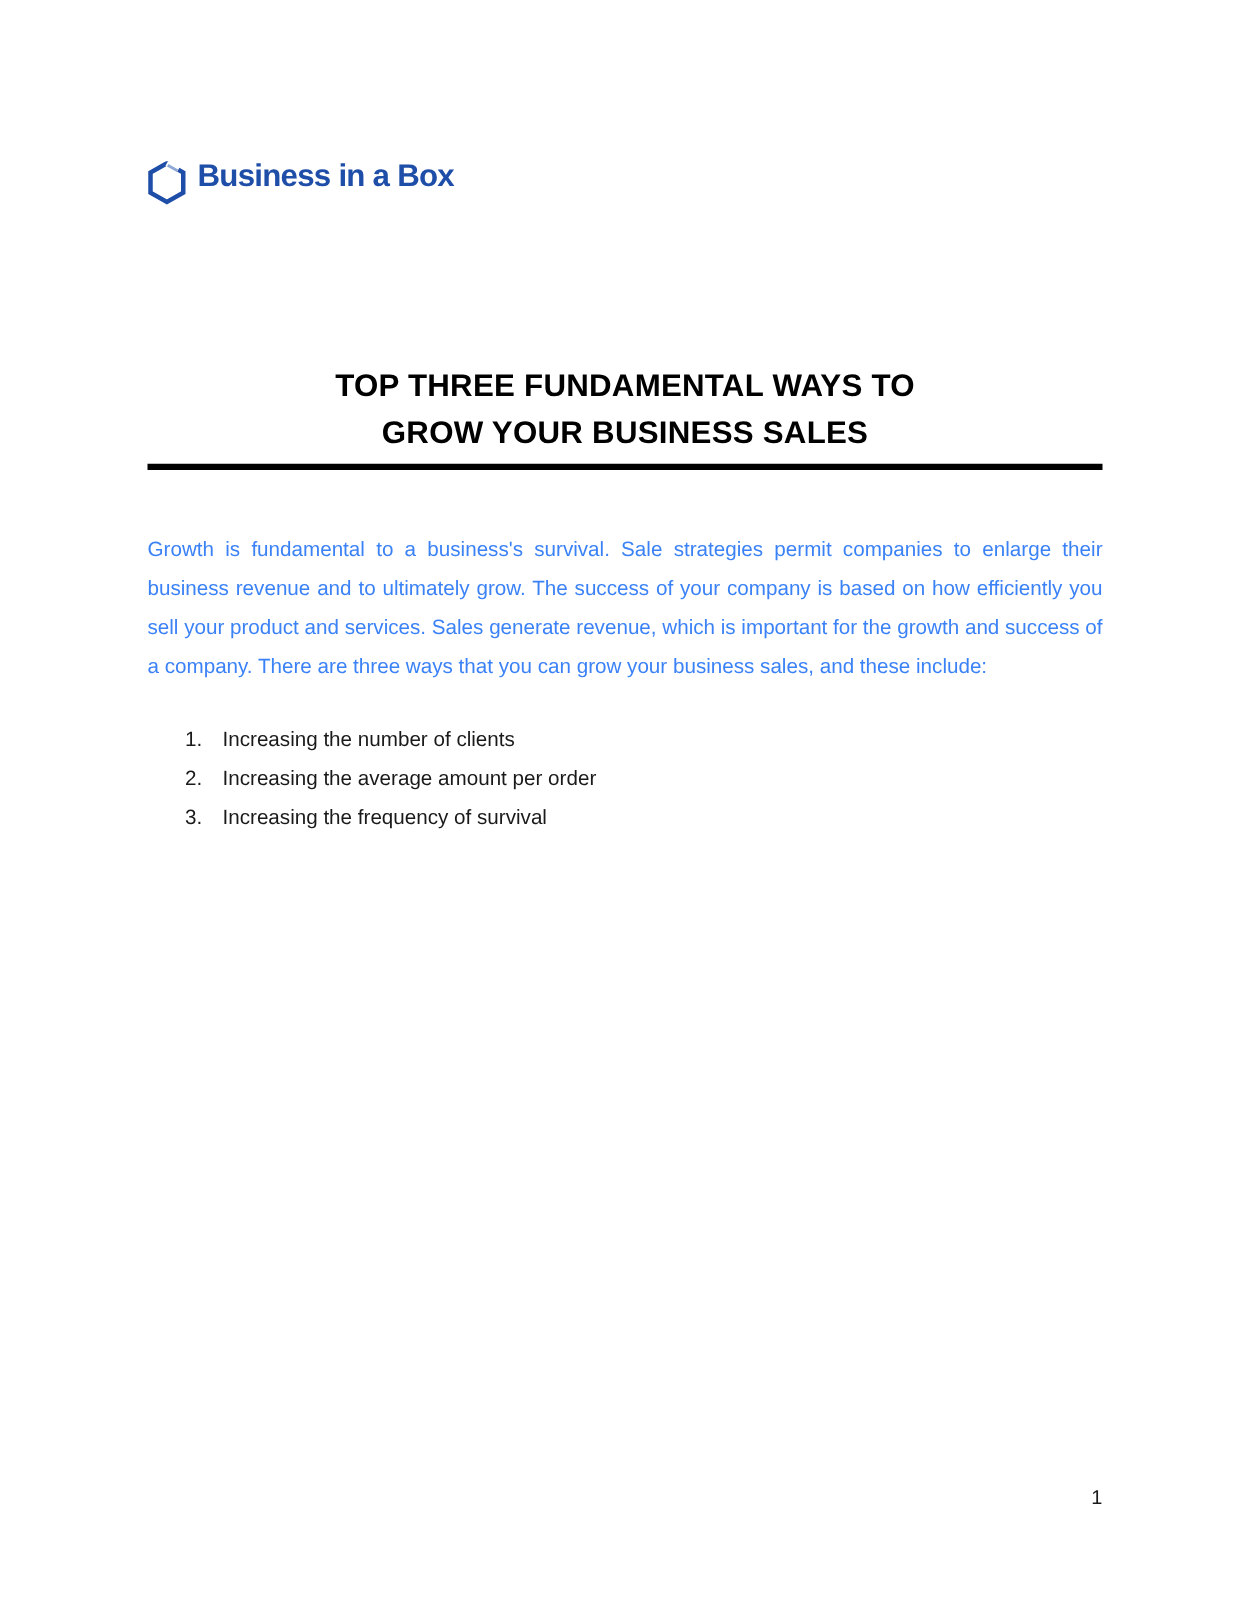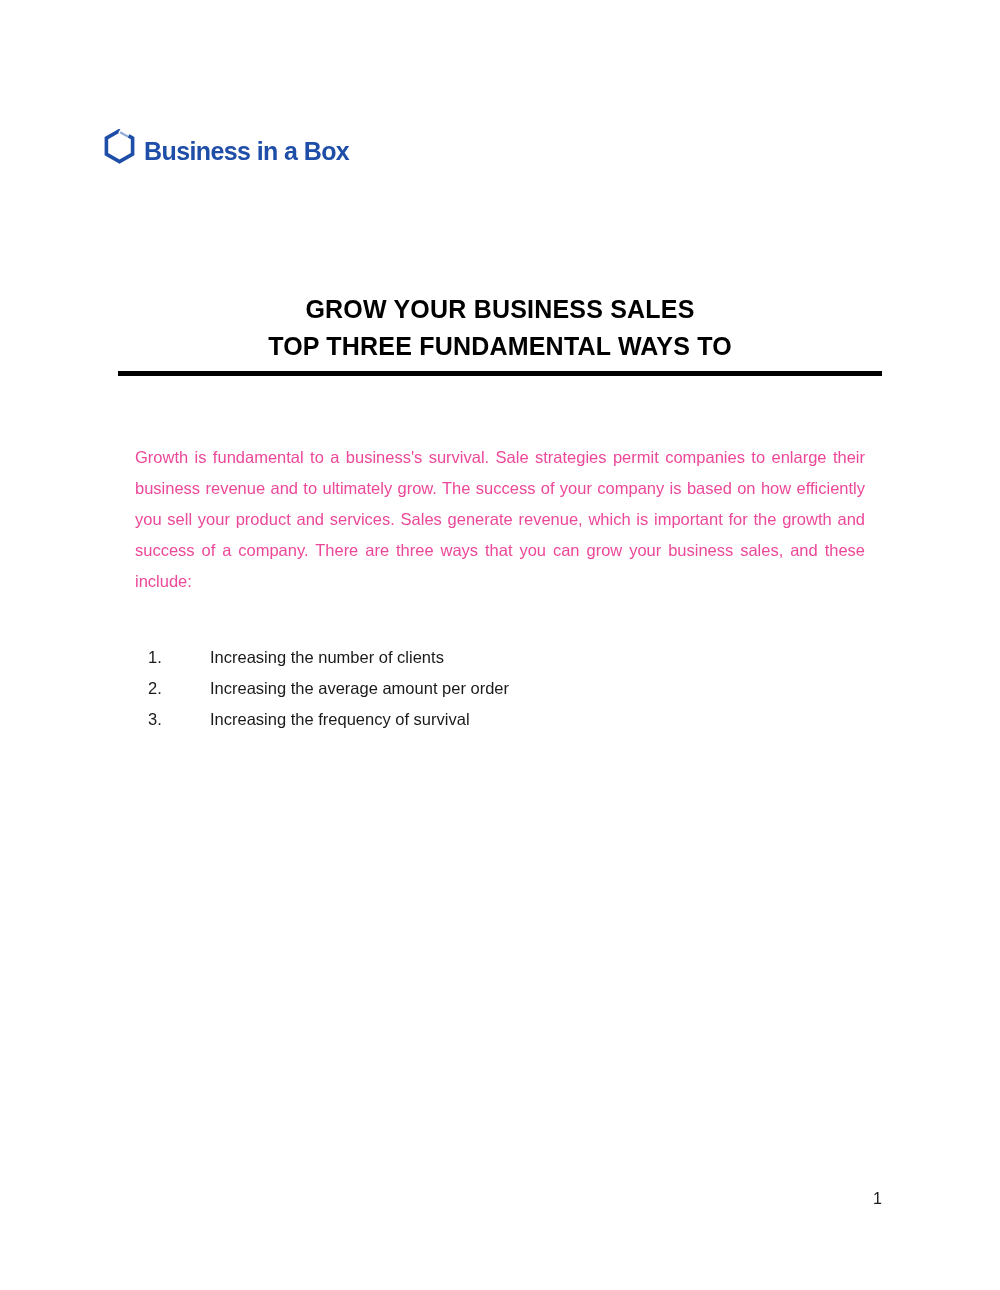--- a/index.html
+++ b/index.html
@@ -21,24 +21,24 @@
     position: relative;
     width: 1000px;
     height: 1290px;
     background: #ffffff;
     overflow: hidden;
   }
 
   
   .brand {
     position: absolute;
-    left: 104px;
+    left: 118px;
     top: 129px;
     display: flex;
-    align-items: flex-end;
+    align-items: flex-start;
     gap: 9px;
   }
   .brand-mark {
     width: 31px;
     height: 35px;
     display: block;
     flex: 0 0 auto;
   }
   .brand-word {
     font-family: "Liberation Sans", sans-serif;
@@ -79,22 +79,22 @@
     position: absolute;
     left: 118px;
     top: 425px;
     width: 764px;
   }
   .para {
     font-size: 16.5px;
     line-height: 31px;
     text-align: justify;
     text-justify: inter-word;
-    margin: 17px;
-    color: #ec4899;
+    margin: 0;
+    color: #3b82f6;
   }
   .para.last-left { text-align: justify; }
 
   .spacer-sm { height: 28px; }
   .spacer-md { height: 31px; }
 
   .num-list {
     margin: 0;
     padding: 0;
     list-style: none;
@@ -105,21 +105,20 @@
     line-height: 31px;
     color: #1a1a1a;
   }
   .num-list li .marker {
     width: 60px;
     flex: 0 0 60px;
     padding-left: 30px;
   }
   .num-list li .item-text {
     flex: 1 1 auto;
-    margin-left: 32px;
   }
 
   
   .page-number {
     position: absolute;
     right: 118px;
     top: 1189px;
     font-size: 16px;
     line-height: 20px;
     color: #1a1a1a;
@@ -134,22 +133,22 @@
   <div class="brand">
     <svg class="brand-mark" viewBox="0 0 31 35" aria-hidden="true">
       <path d="M15.5 1.6 L28.6 9.1 L28.6 25.1 L15.5 32.6 L2.4 25.1 L2.4 9.1 Z" fill="none" stroke="#1f4ea8" stroke-width="3.6" stroke-linejoin="miter"></path>
       <path d="M15.5 1.6 L24.6 6.8" fill="none" stroke="#ffffff" stroke-width="4.6"></path>
       <path d="M16.2 3.2 L24.0 7.6" fill="none" stroke="#8fa8d4" stroke-width="2.2"></path>
     </svg>
     <span class="brand-word">Business in a Box</span>
   </div>
 
   <h1 class="doc-title">
+    <span class="line">TOP THREE FUNDAMENTAL WAYS TO</span>
     <span class="line">GROW YOUR BUSINESS SALES</span>
-    <span class="line">TOP THREE FUNDAMENTAL WAYS TO</span>
   </h1>
 
   <div class="title-rule"></div>
 
   <div class="content">
 
     <p class="para">Growth is fundamental to a business's survival. Sale strategies permit companies to enlarge their business revenue and to ultimately grow. The success of your company is based on how efficiently you sell your product and services. Sales generate revenue, which is important for the growth and success of a company. There are three ways that you can grow your business sales, and these include:</p>
 
     <div class="spacer-sm"></div>
 

